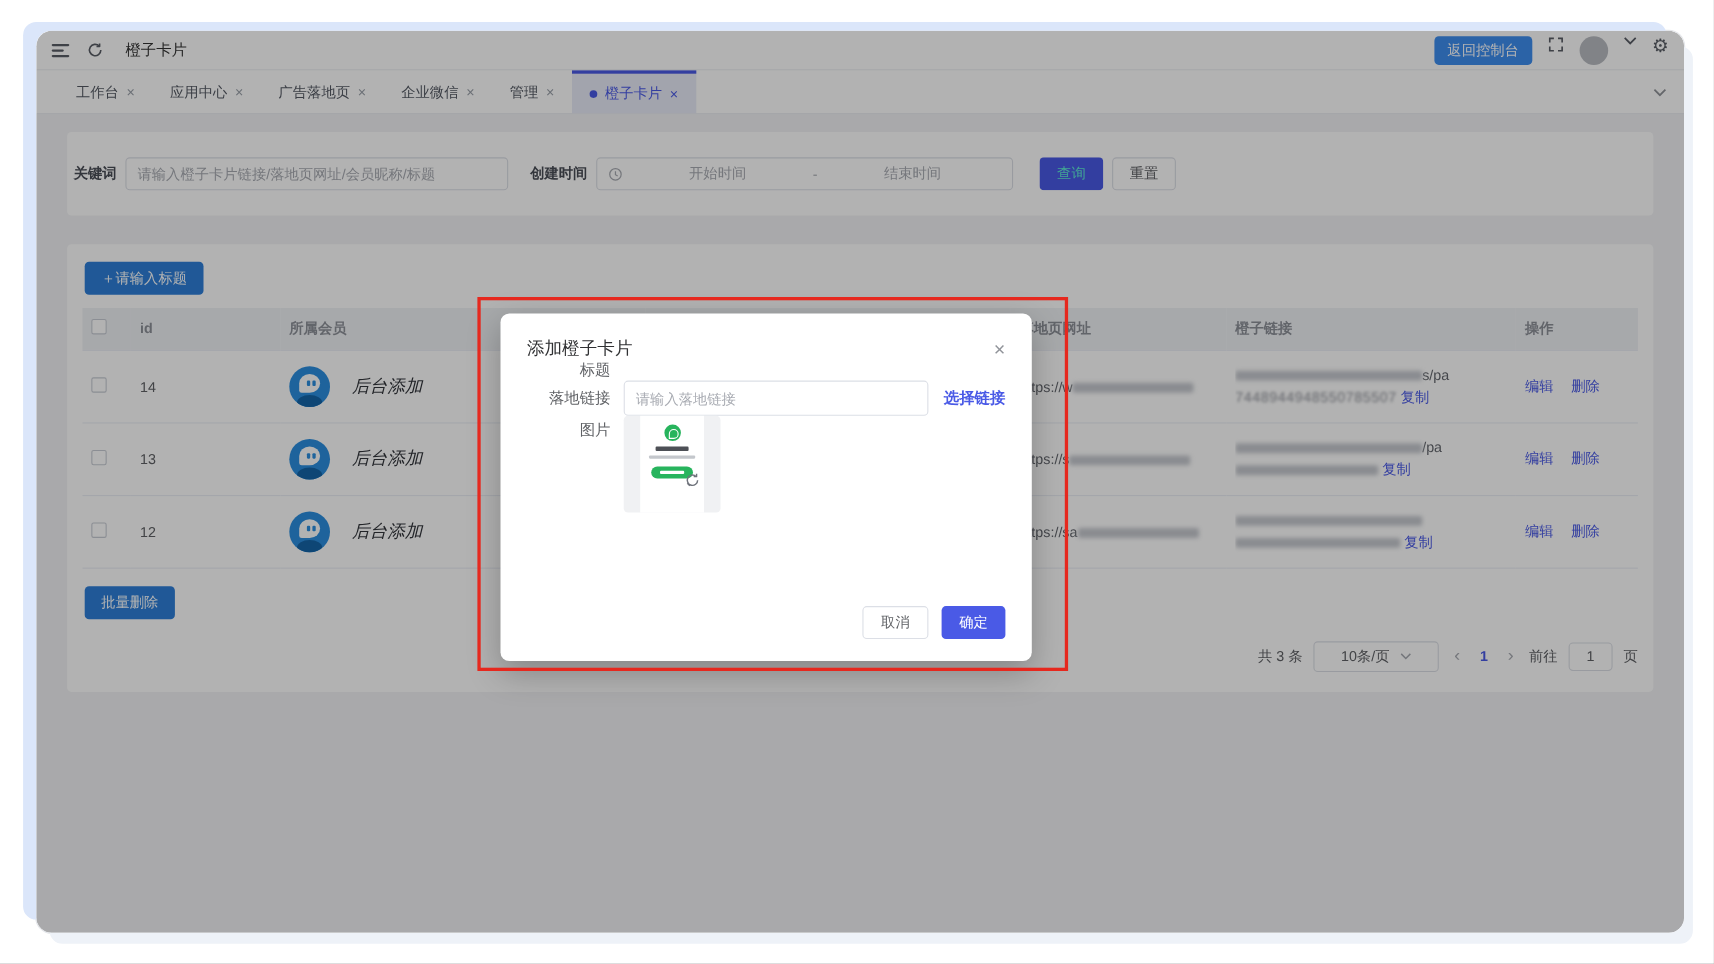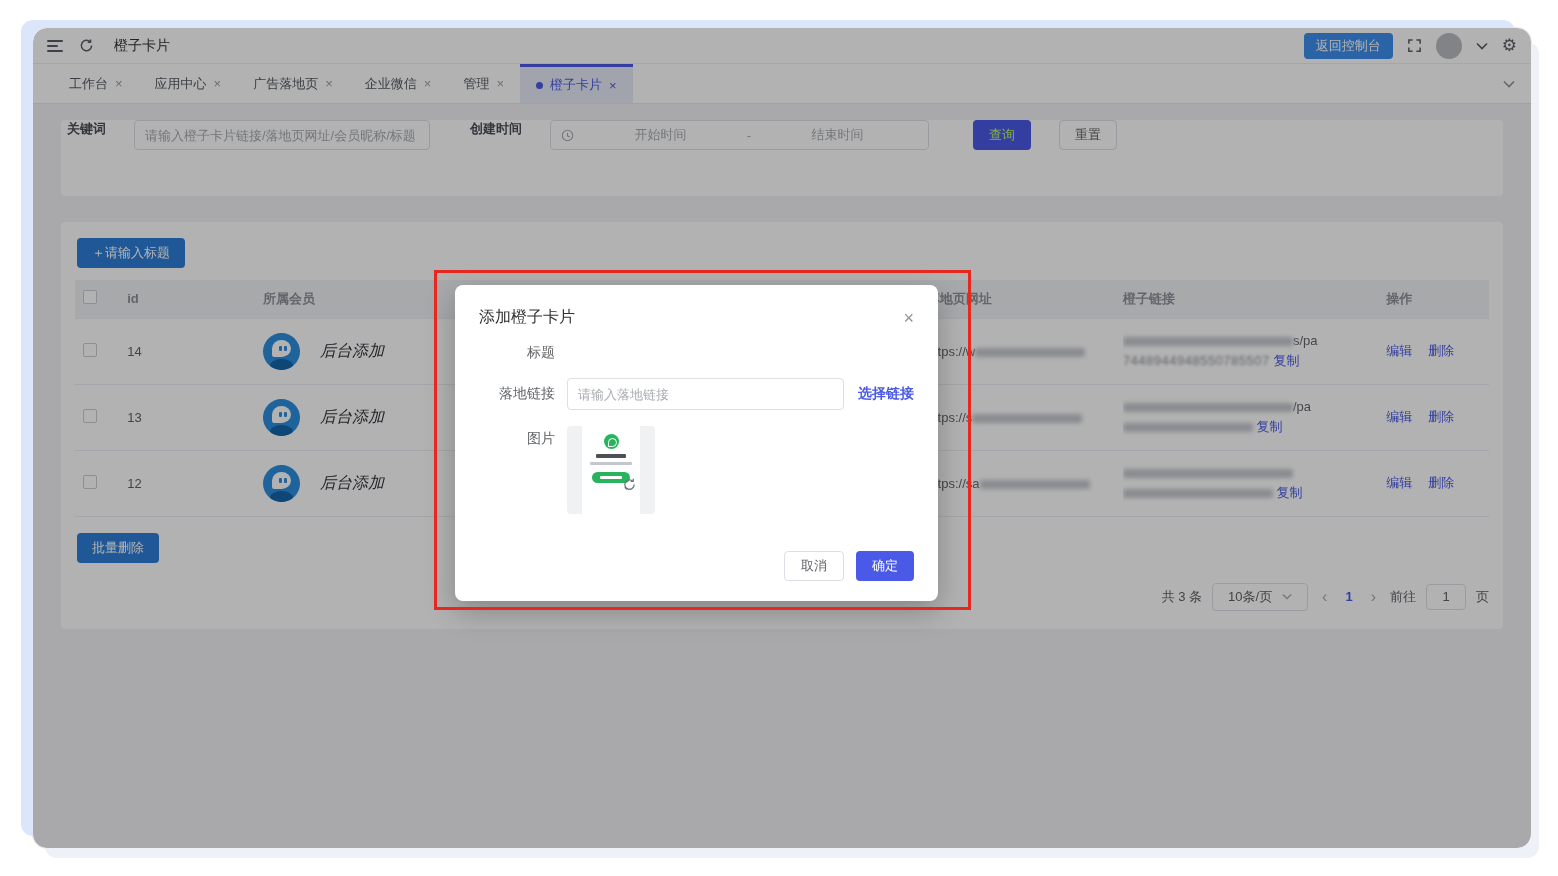--- a/index.html
+++ b/index.html
@@ -26,21 +26,21 @@
     position: absolute; left:0; top:0; width:100%; height:36px;
     background:#fff; display:flex; align-items:center; padding:0 14px;
     border-bottom:1px solid #eceef1;
   }
   .topbar .left { display:flex; align-items:center; gap:16px; }
   .fold-icon { width:16px; height:12px; display:flex; flex-direction:column; justify-content:space-between; cursor:pointer; }
   .fold-icon i { display:block; height:2px; background:#5a5e66; border-radius:1px; }
   .fold-icon i:nth-child(2){ width:11px; }
   .icon-btn { color:#5a5e66; display:flex; align-items:center; cursor:pointer; }
   .page-title { font-size:14px; color:#333; margin-left:4px; }
-  .topbar .right { margin-left:auto; display:flex; align-items:center; gap:14px;padding-left:29px; }
+  .topbar .right { margin-left:auto; display:flex; align-items:flex-start; gap:14px;padding-left:29px; }
   .btn-back {
     background:#3e8ef0; color:#fff; font-size:13px; border:none; border-radius:4px;
     height:26px; padding:0 12px; cursor:pointer;
   }
   .avatar { width:26px; height:26px; border-radius:50%; background:#b9bcc2; }
   .gear { font-size:17px; color:#5a5e66; line-height:1; cursor:pointer; }
 
   
   .tabbar {
     position:absolute; left:0; top:36px; width:100%; height:40px;
@@ -60,36 +60,36 @@
   .tabbar-caret { margin-left:auto; margin-right:16px; display:flex; align-items:center; color:#909399; }
 
   
   .content {
     position:absolute; left:0; top:76px; width:100%; height:744px;
     background:#f2f3f5; padding:16px 28px; overflow:hidden;
   }
   .card { background:#fff; border-radius:4px; width:100%; }
 
   
-  .filter-card { height:76px; display:flex; padding:0 6px; gap:28px; margin-bottom:26px; }
+  .filter-card { height:76px; display:flex; align-items:center; padding:0 6px; gap:8px; margin-bottom:26px; }
   .flabel { font-size:13px; color:#4a4e57; font-weight:bold; }
   .tin {
     height:30px; border:1px solid #dcdfe6; border-radius:4px; font-size:13px;
     padding:0 10px; color:#606266; outline:none; font-family:inherit; background:#fff;
   }
   .tin::placeholder { color:#a8abb2; }
-  .keyword-input { width:296px; }
+  .keyword-input { width:348px; }
   .daterange {
     width:379px; height:30px; border:1px solid #dcdfe6; border-radius:4px; background:#fff;
     display:flex; align-items:center; padding:0 10px; gap:6px; color:#a8abb2; font-size:13px;
   }
   .daterange .dr-txt { flex:1; text-align:center; }
   .daterange .sep { color:#a8abb2; flex:0 0 auto; }
   .btn { height:30px; border-radius:4px; font-size:13px; padding:0 15px; cursor:pointer; border:1px solid transparent; font-family:inherit; }
-  .btn-primary-indigo { background:#4a5ae6; color:#bef264; margin-left:16px; }
+  .btn-primary-indigo { background:#4a5ae6; color:#5eead4; margin-left:16px; }
   .btn-plain { background:#fff; color:#606266; border:1px solid #dcdfe6; }
 
   
   .table-card { padding:14px 14px 18px; min-height:392px; position:relative; }
   .btn-blue { background:#2e7fd9; color:#fff; border:none; }
   .add-btn { margin:2px 0 12px 2px; }
   table { border-collapse:collapse; width:100%; table-layout:fixed; font-size:13px; }
   col.c-sel{width:44px;} col.c-id{width:135px;} col.c-mem{width:330px;} col.c-mid{width:330px;}
   col.c-url{width:195px;} col.c-link{width:262px;} col.c-act{width:110px;}
   thead th {
@@ -113,36 +113,36 @@
   .frag { color:#63666d; }
   .blurtext { color:#8e9199; filter:blur(1.6px); letter-spacing:0.5px; }
   .lnk { color:#4a5ae6; cursor:pointer; text-decoration:none; }
   .act-links { display:flex; gap:16px; }
   .link-lines .ln { line-height:20px; white-space:nowrap; overflow:hidden; }
   .batch-btn { margin:16px 0 0 2px; }
   .pagination {
     display:flex; align-items:center; justify-content:flex-end; gap:10px;
     margin-top:20px; font-size:13px; color:#606266;
   }
-  .psize { width:96px; height:28px; border:1px solid #dcdfe6; border-radius:4px; display:flex; align-items:center; justify-content:center; gap:10px; color:#606266; cursor:pointer; background:#fff; }
+  .psize { width:114px; height:28px; border:1px solid #dcdfe6; border-radius:4px; display:flex; align-items:center; justify-content:center; gap:10px; color:#606266; cursor:pointer; background:#fff; }
   .pg-arrow { color:#a8abb2; font-size:16px; cursor:pointer; padding:0 4px; }
   .pg-num { color:#4a5ae6; font-weight:bold; padding:0 4px; cursor:pointer; }
   .goto-input { width:40px; height:26px; text-align:center; }
 
   
   .dim { position:absolute; inset:0; background:rgba(0,0,0,0.30); z-index:40; border-radius:14px; }
   .modal {
     position:absolute; left:422px; top:257px; width:483px; height:316px;
     background:#fff; border-radius:8px; z-index:50;
     box-shadow:0 10px 30px rgba(0,0,0,0.25); padding:22px 24px;
   }
   .modal-header { display:flex; align-items:center; }
   .modal-title { font-size:16px; color:#303133; }
   .modal-close { margin-left:auto; color:#909399; font-size:18px; cursor:pointer; line-height:1; }
-  .mrow { display:flex; align-items:center; margin-top:16px; }
+  .mrow { display:flex; align-items:center; }
   .mrow.top { align-items:flex-start; }
   .mlabel { width:76px; text-align:right; margin-right:12px; font-size:14px; color:#606266; flex:0 0 auto; }
   .m-title-input { width:377px; height:32px; }
   .img-box { width:88px; height:88px; background:#f0f1f3; border-radius:4px; position:relative; display:flex; justify-content:center; }
   .img-card { width:58px; height:88px; background:#fff; position:relative; display:flex; flex-direction:column; align-items:center; padding-top:8px; }
   .g-circle { width:15px; height:15px; border-radius:50%; background:#27b45d; position:relative; }
   .g-circle::after { content:""; position:absolute; left:4px; top:4px; width:7px; height:7px; border:1.5px solid #fff; border-radius:50% 50% 50% 0; }
   .t-line1 { width:30px; height:4px; background:#4d5056; border-radius:1px; margin-top:5px; }
   .t-line2 { width:42px; height:3px; background:#c4c7cc; border-radius:1px; margin-top:4px; }
   .g-pill { width:38px; height:11px; background:#27b45d; border-radius:6px; margin-top:7px; display:flex; align-items:center; justify-content:center; }

